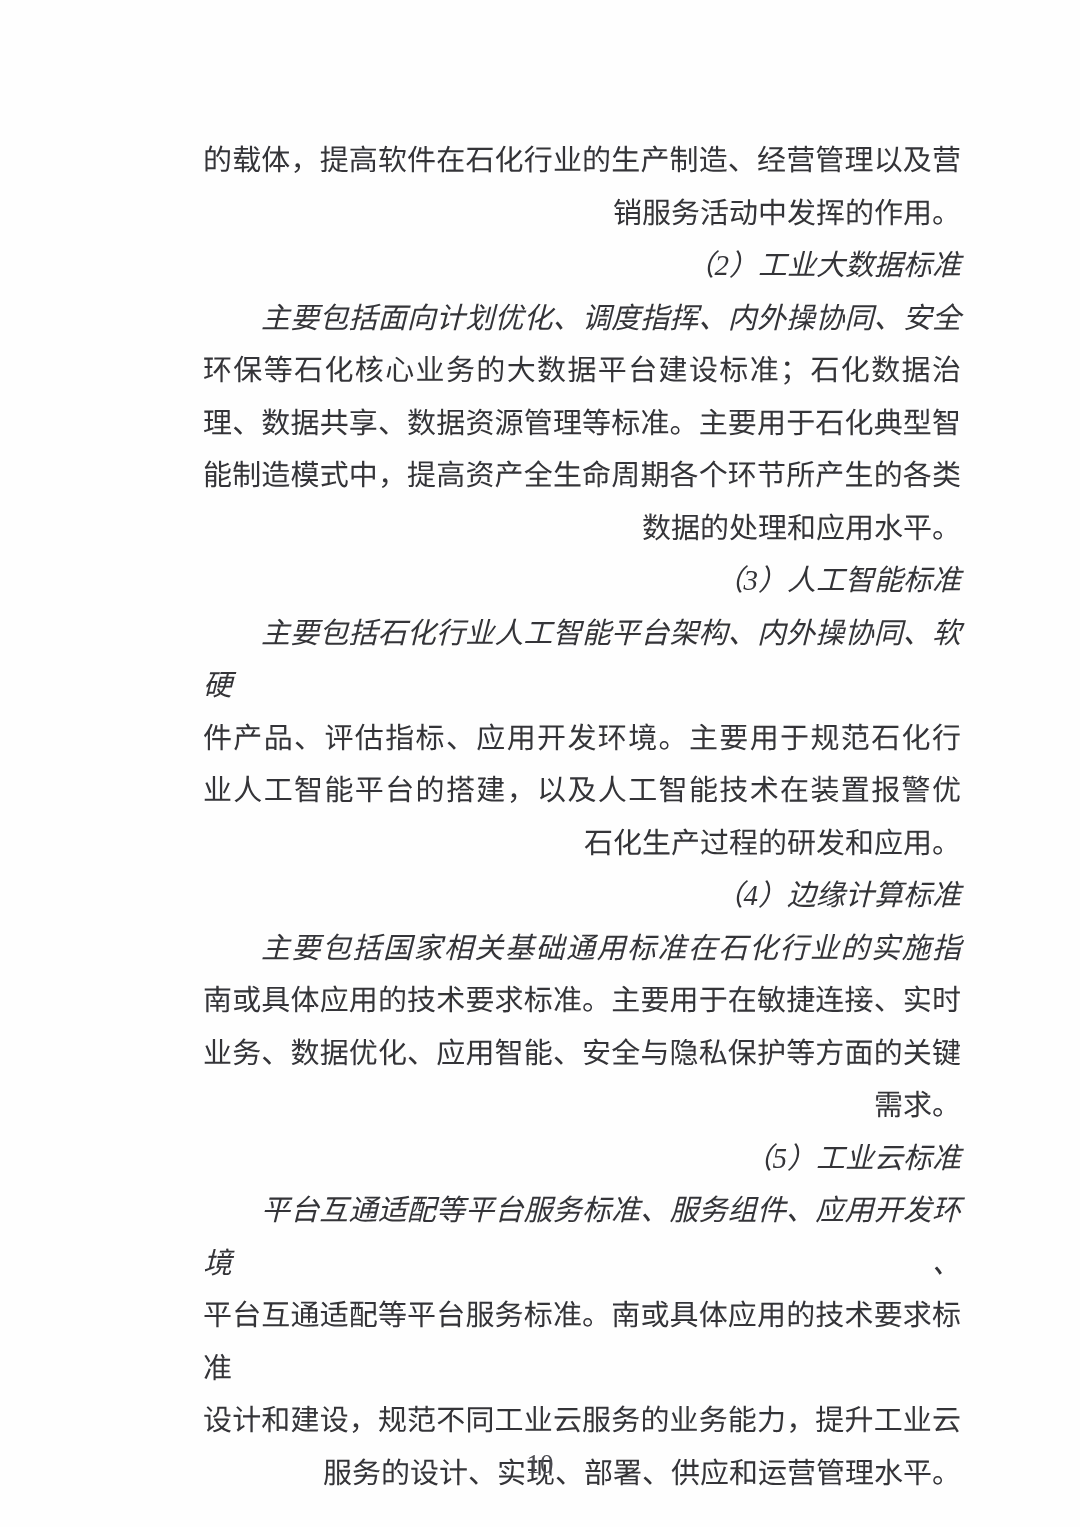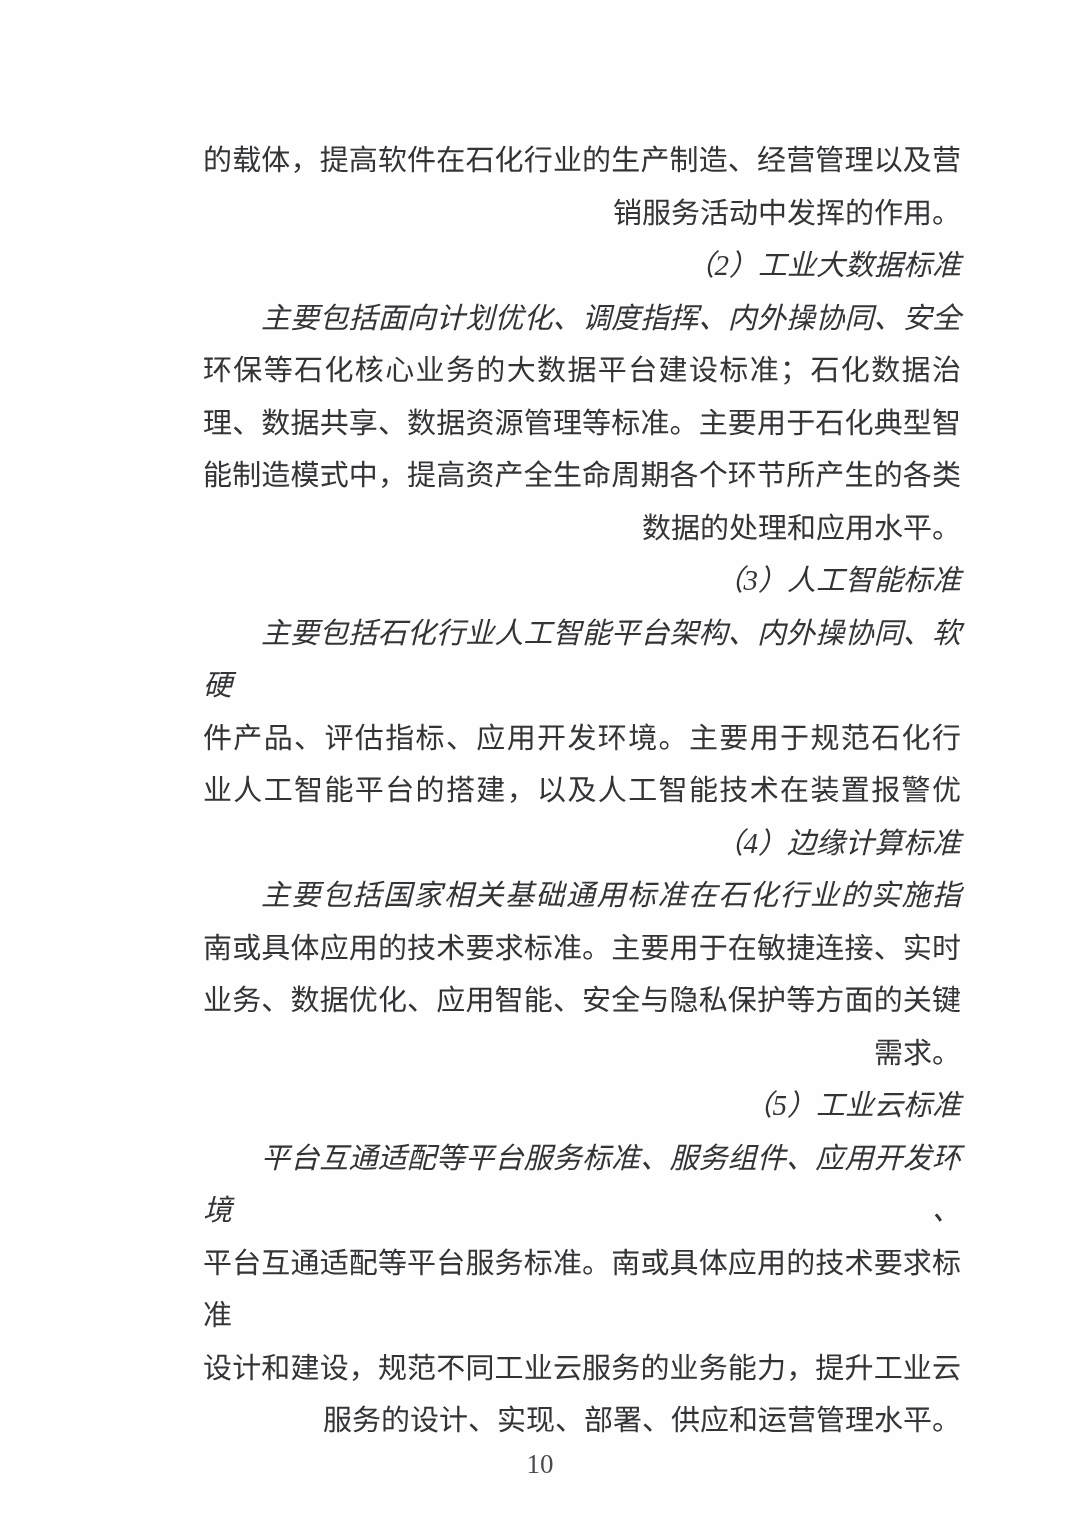--- a/index.html
+++ b/index.html
@@ -73,20 +73,21 @@
     <div class="ln j">环保等石化核心业务的大数据平台建设标准；石化数据治</div>
     <div class="ln j">理、数据共享、数据资源管理等标准。主要用于石化典型智</div>
     <div class="ln j">能制造模式中，提高资产全生命周期各个环节所产生的各类</div>
     <div class="ln">数据的处理和应用水平。</div>
 
     <div class="ln ind">（3）人工智能标准</div>
 
     <div class="ln ind j">主要包括石化行业人工智能平台架构、内外操协同、软硬</div>
     <div class="ln j">件产品、评估指标、应用开发环境。主要用于规范石化行</div>
     <div class="ln j">业人工智能平台的搭建，以及人工智能技术在装置报警优</div>
+    <div class="ln">石化生产过程的研发和应用。</div>
 
     <div class="ln ind">（4）边缘计算标准</div>
 
     <div class="ln ind j">主要包括国家相关基础通用标准在石化行业的实施指</div>
     <div class="ln j">南或具体应用的技术要求标准。主要用于在敏捷连接、实时</div>
     <div class="ln j">业务、数据优化、应用智能、安全与隐私保护等方面的关键</div>
     <div class="ln">需求。</div>
 
     <div class="ln ind">（5）工业云标准</div>
 

